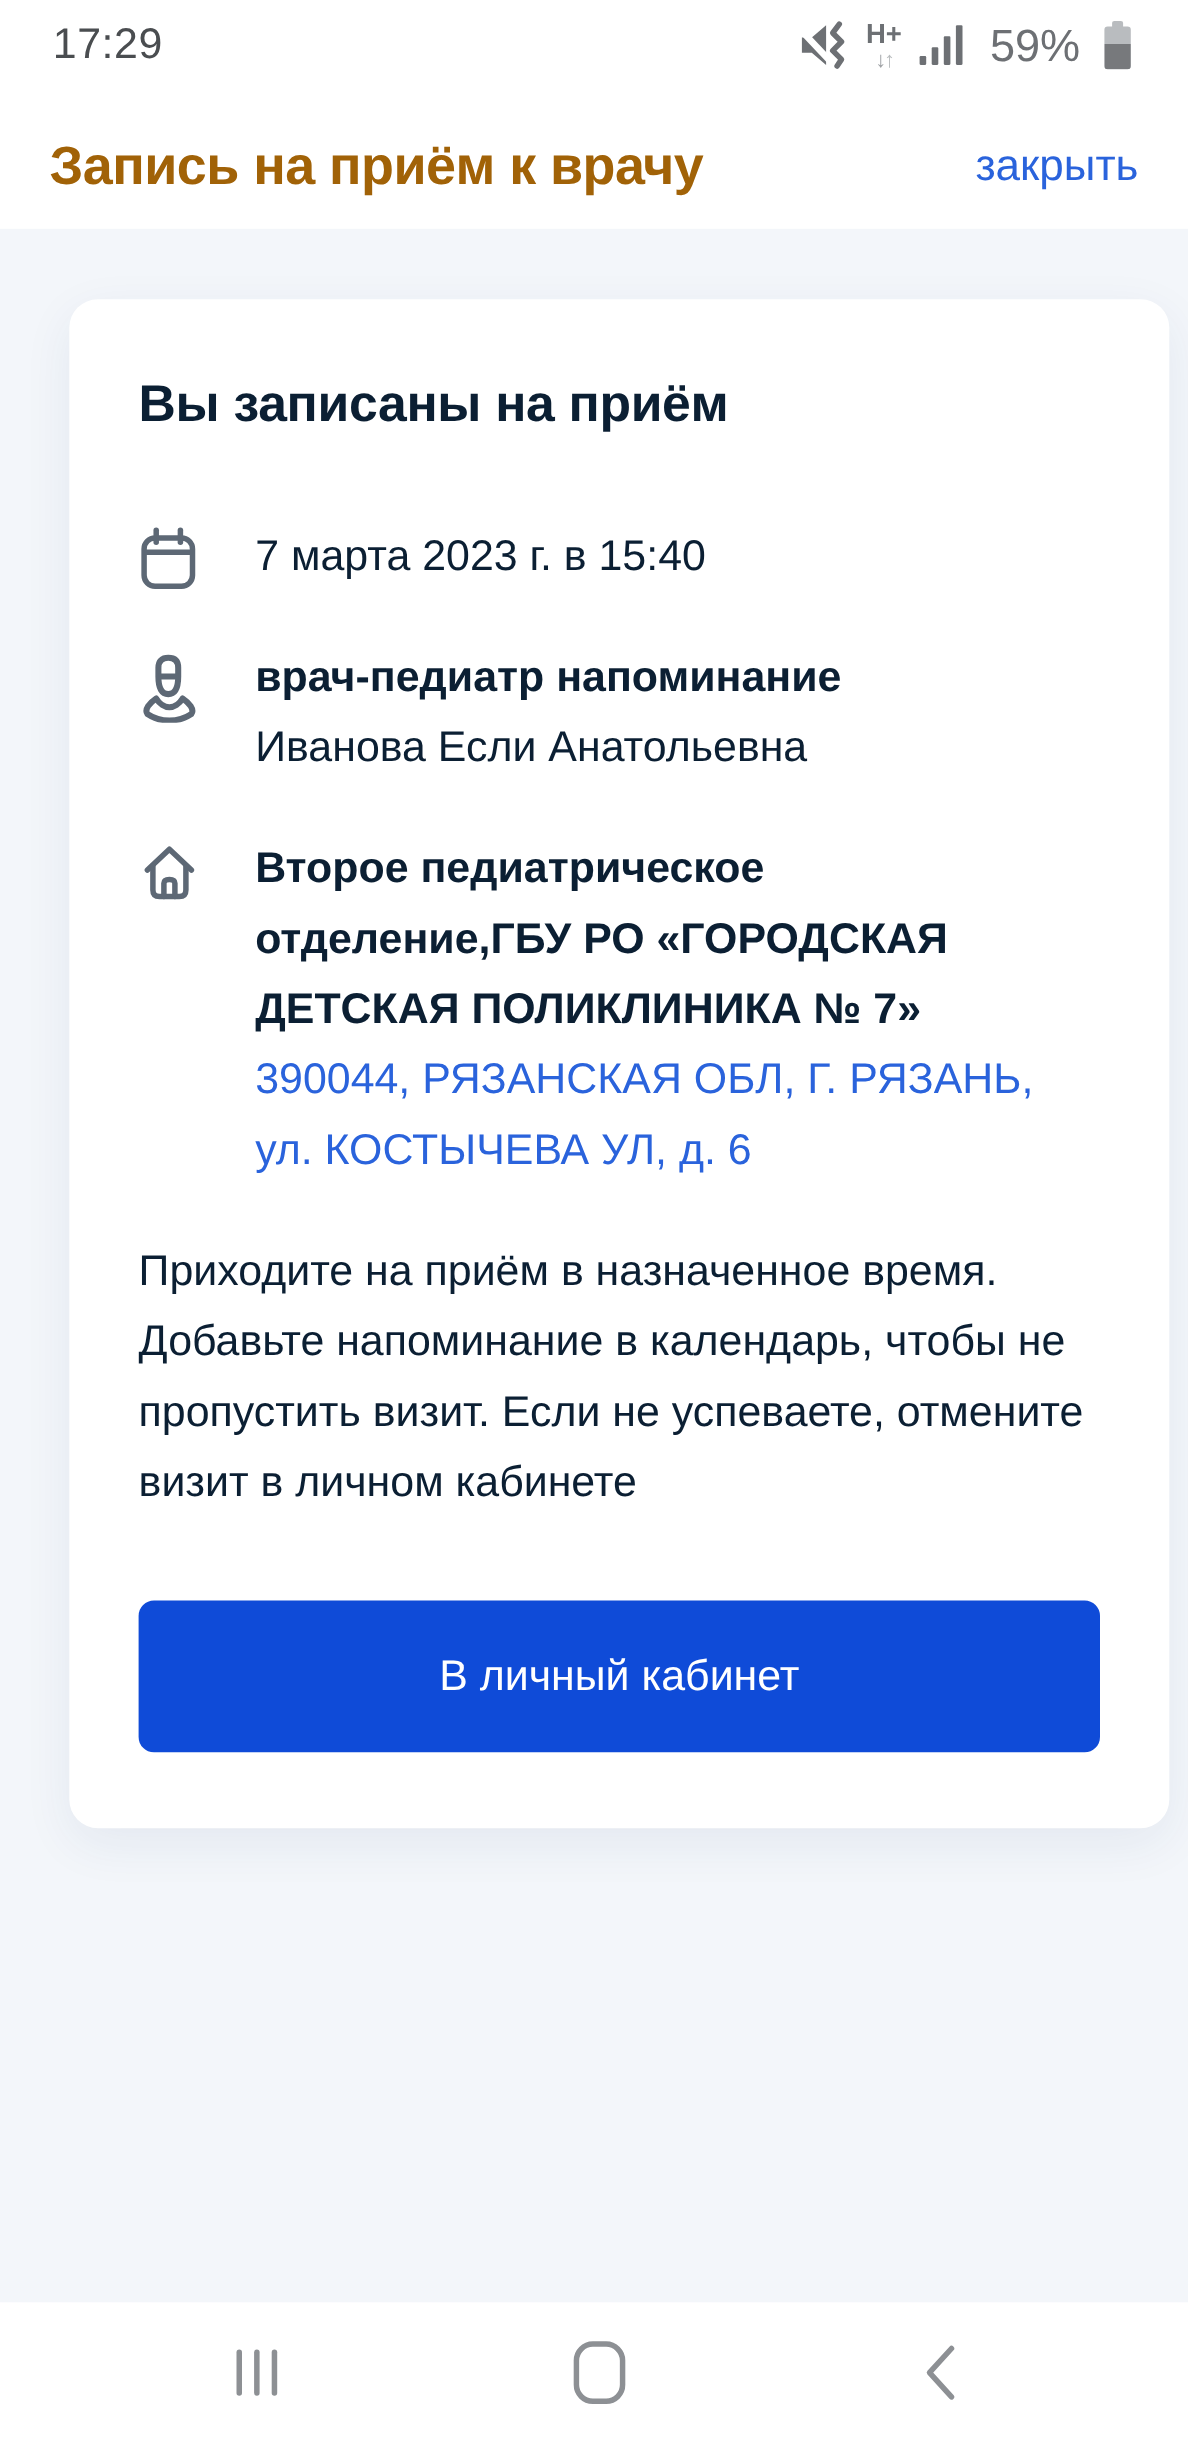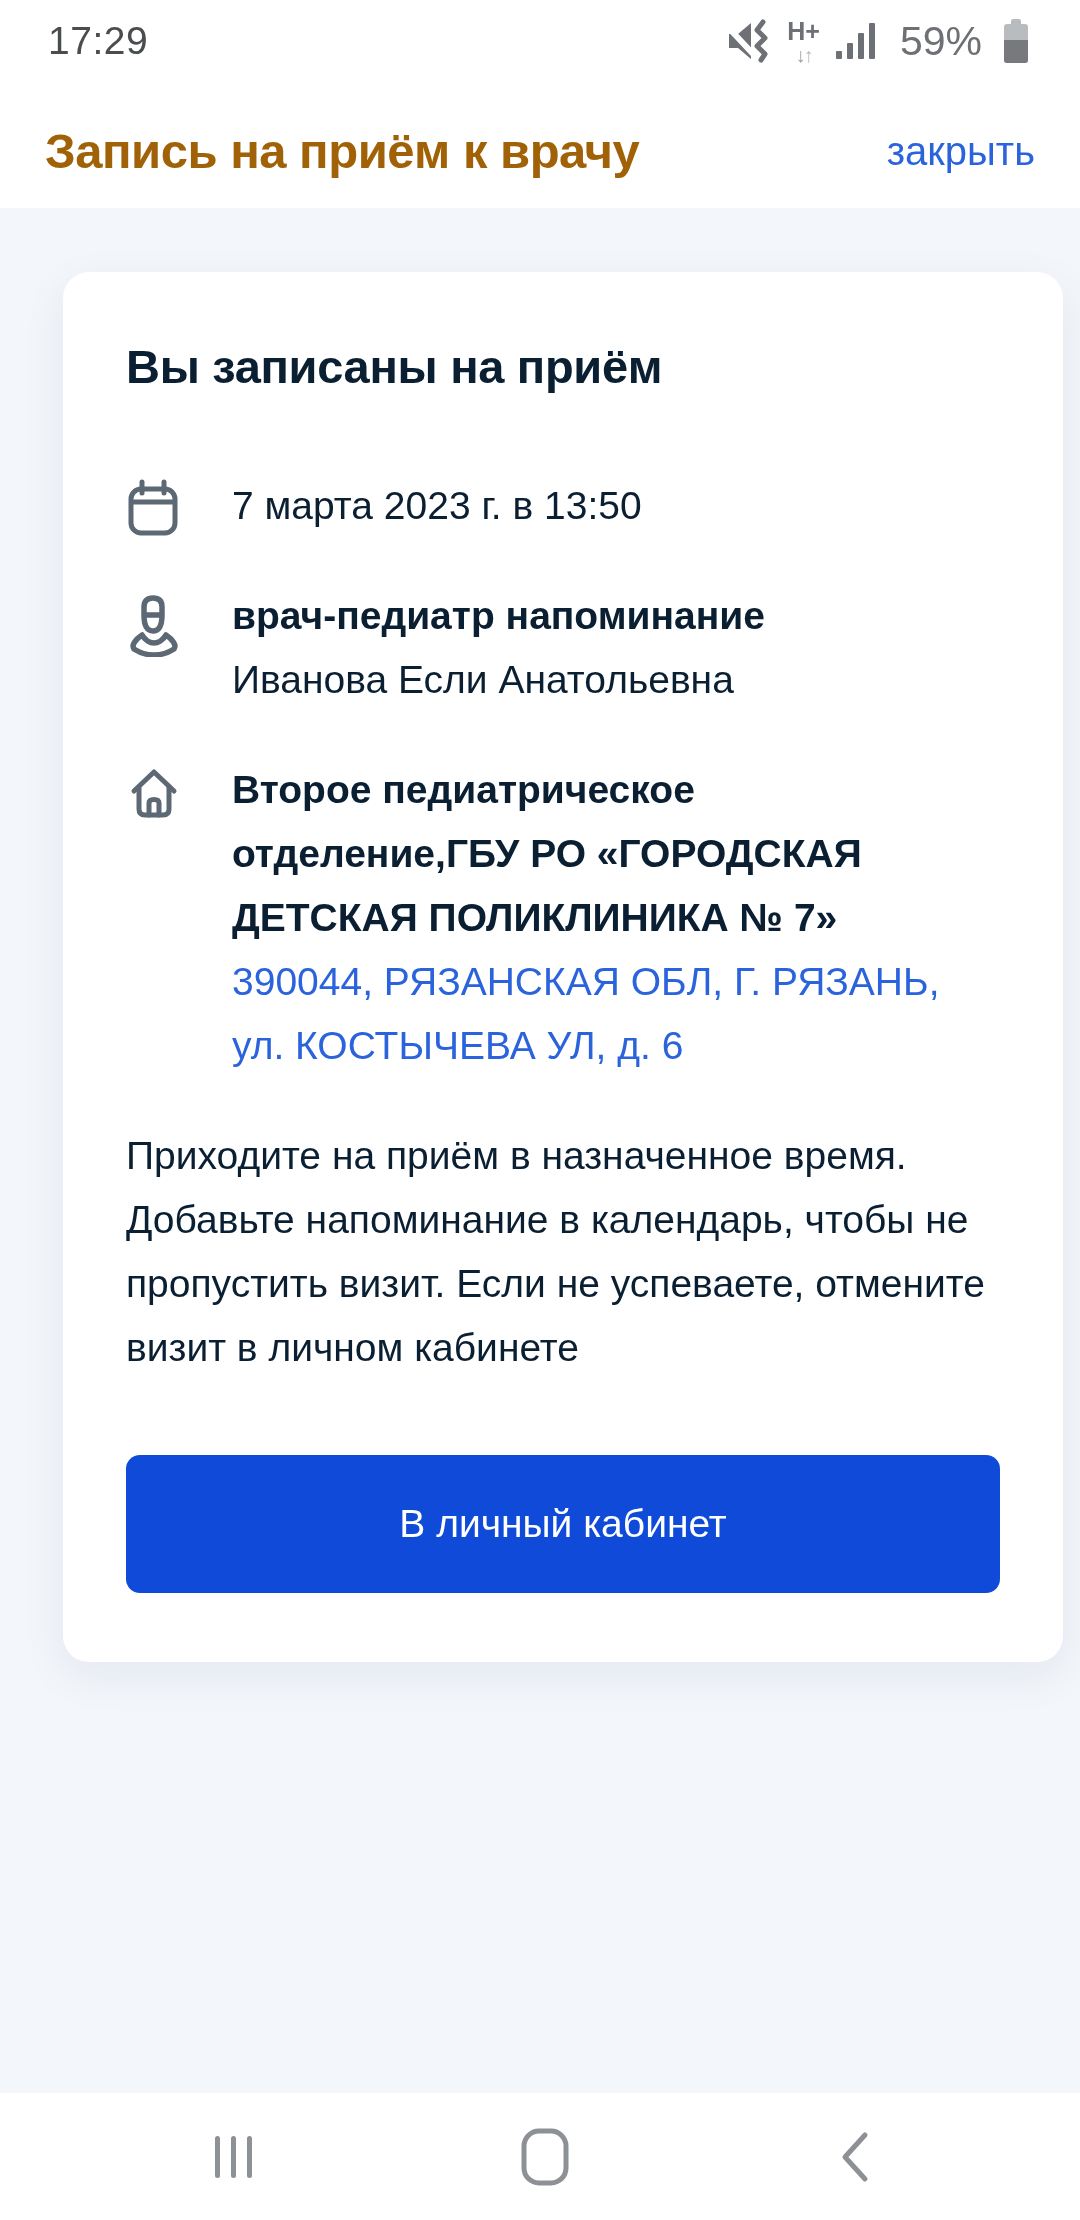--- a/index.html
+++ b/index.html
@@ -135,21 +135,21 @@
 
     <div class="row">
       <span class="row-icon">
         <svg width="54" height="58" viewBox="0 0 54 58">
           <rect x="5" y="10" width="44" height="44" rx="10" fill="none" stroke="#5d6875" stroke-width="5"></rect>
           <line x1="5" y1="23" x2="49" y2="23" stroke="#5d6875" stroke-width="5"></line>
           <line x1="16" y1="3" x2="16" y2="14" stroke="#5d6875" stroke-width="5" stroke-linecap="round"></line>
           <line x1="38" y1="3" x2="38" y2="14" stroke="#5d6875" stroke-width="5" stroke-linecap="round"></line>
         </svg>
       </span>
-      <div class="row-text">7 марта 2023 г. в 13:50</div>
+      <div class="row-text">7 марта 2023 г. в 15:40</div>
     </div>
 
     <div class="row">
       <span class="row-icon">
         <svg width="56" height="68" viewBox="0 0 56 68">
           <path d="M18,18 q0,-9 9,-9 q9,0 9,9 v8 q0,16 -9,16 q-9,0 -9,-16 z" fill="none" stroke="#5d6875" stroke-width="5.5" stroke-linejoin="round"></path>
           <line x1="18" y1="26" x2="36" y2="26" stroke="#5d6875" stroke-width="5.5"></line>
           <path d="M16,46 C10,50 5,56 8,60 C20,68 36,68 48,60 C51,56 46,50 40,46 C37,51 32,54 28,54 C24,54 19,51 16,46 Z" fill="none" stroke="#5d6875" stroke-width="5.5" stroke-linejoin="round"></path>
         </svg>
       </span>

